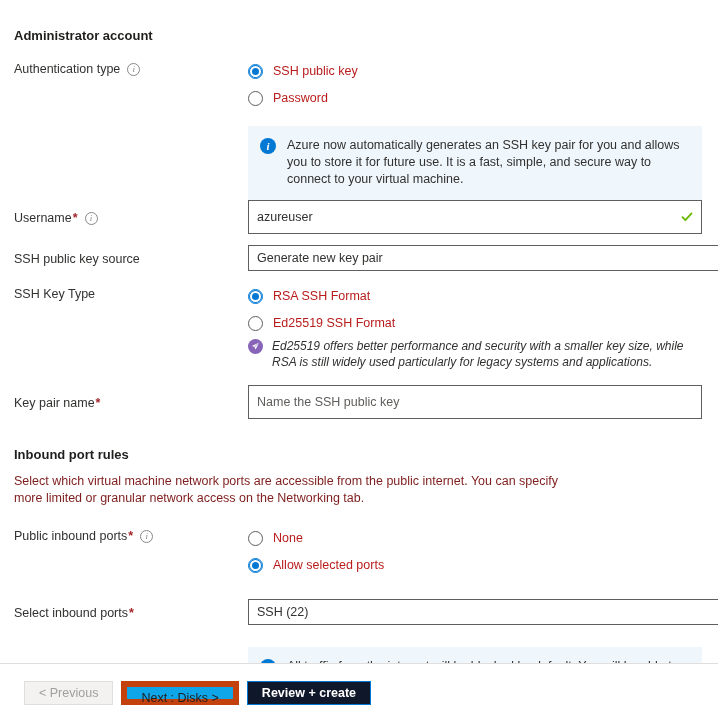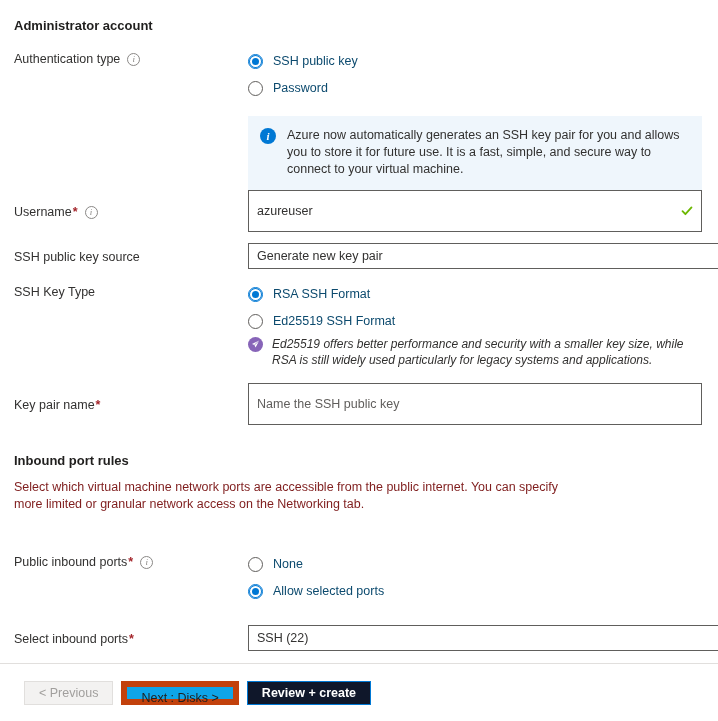--- a/index.html
+++ b/index.html
@@ -47,20 +47,21 @@
   .field-col {
     flex: 1 1 auto;
     min-width: 0;
   }
 
   .section-title {
     font-size: 13px;
     font-weight: bold;
     color: #201f1e;
     line-height: 16px;
+    margin-top: 10px;
   }
 
   .section-desc {
     font-size: 12.5px;
     line-height: 17px;
     color: #7f1d1d;
     max-width: 560px;
   }
 
   .req-star {
@@ -115,21 +116,21 @@
     content: "";
     position: absolute;
     left: 3px; top: 3px;
     width: 7px; height: 7px;
     border-radius: 50%;
     background: #0078d4;
   }
   .radio-label {
     font-size: 12.5px;
     line-height: 16px;
-    color: #0c4a6e;
+    color: #b91c1c;
   }
 
   
   .info-box {
     background: #eff6fc;
     display: flex;
     align-items: flex-start;
     padding: 11px 14px 12px 12px;
     width: 454px;
   }
@@ -152,21 +153,21 @@
   .info-box-text {
     font-size: 12.5px;
     line-height: 17px;
     color: #323130;
   }
 
   
   .input-wrap {
     position: relative;
     width: 454px;
-    height: 42px;
+    height: 34px;
     border: 1px solid #605e5c;
     background: #ffffff;
     display: flex;
     align-items: center;
   }
   .input-wrap.valid { border-color: #605e5c; }
   .input-wrap input {
     border: 0;
     outline: none;
     width: 100%;
@@ -389,21 +390,21 @@
         <div class="input-wrap">
           <input type="text" placeholder="Name the SSH public key" style="">
         </div>
       </div>
     </div>
 
     <div class="section-title" style="margin-top:28px;">Inbound port rules</div>
 
     <div class="section-desc" style="margin-top:10px;">Select which virtual machine network ports are accessible from the public internet. You can specify more limited or granular network access on the Networking tab.</div>
 
-    <div class="row" style="margin-top:39px;justify-content:space-between;">
+    <div class="row" style="margin-top:19px;justify-content:space-between;">
       <div class="label-col">
         <span>Public inbound ports</span><span class="req-star">*</span><span class="info-i">i</span>
       </div>
       <div class="field-col">
         <div class="radio-group">
           <div class="radio-item">
             <span class="radio-mark"></span>
             <span class="radio-label">None</span>
           </div>
           <div class="radio-item checked">

